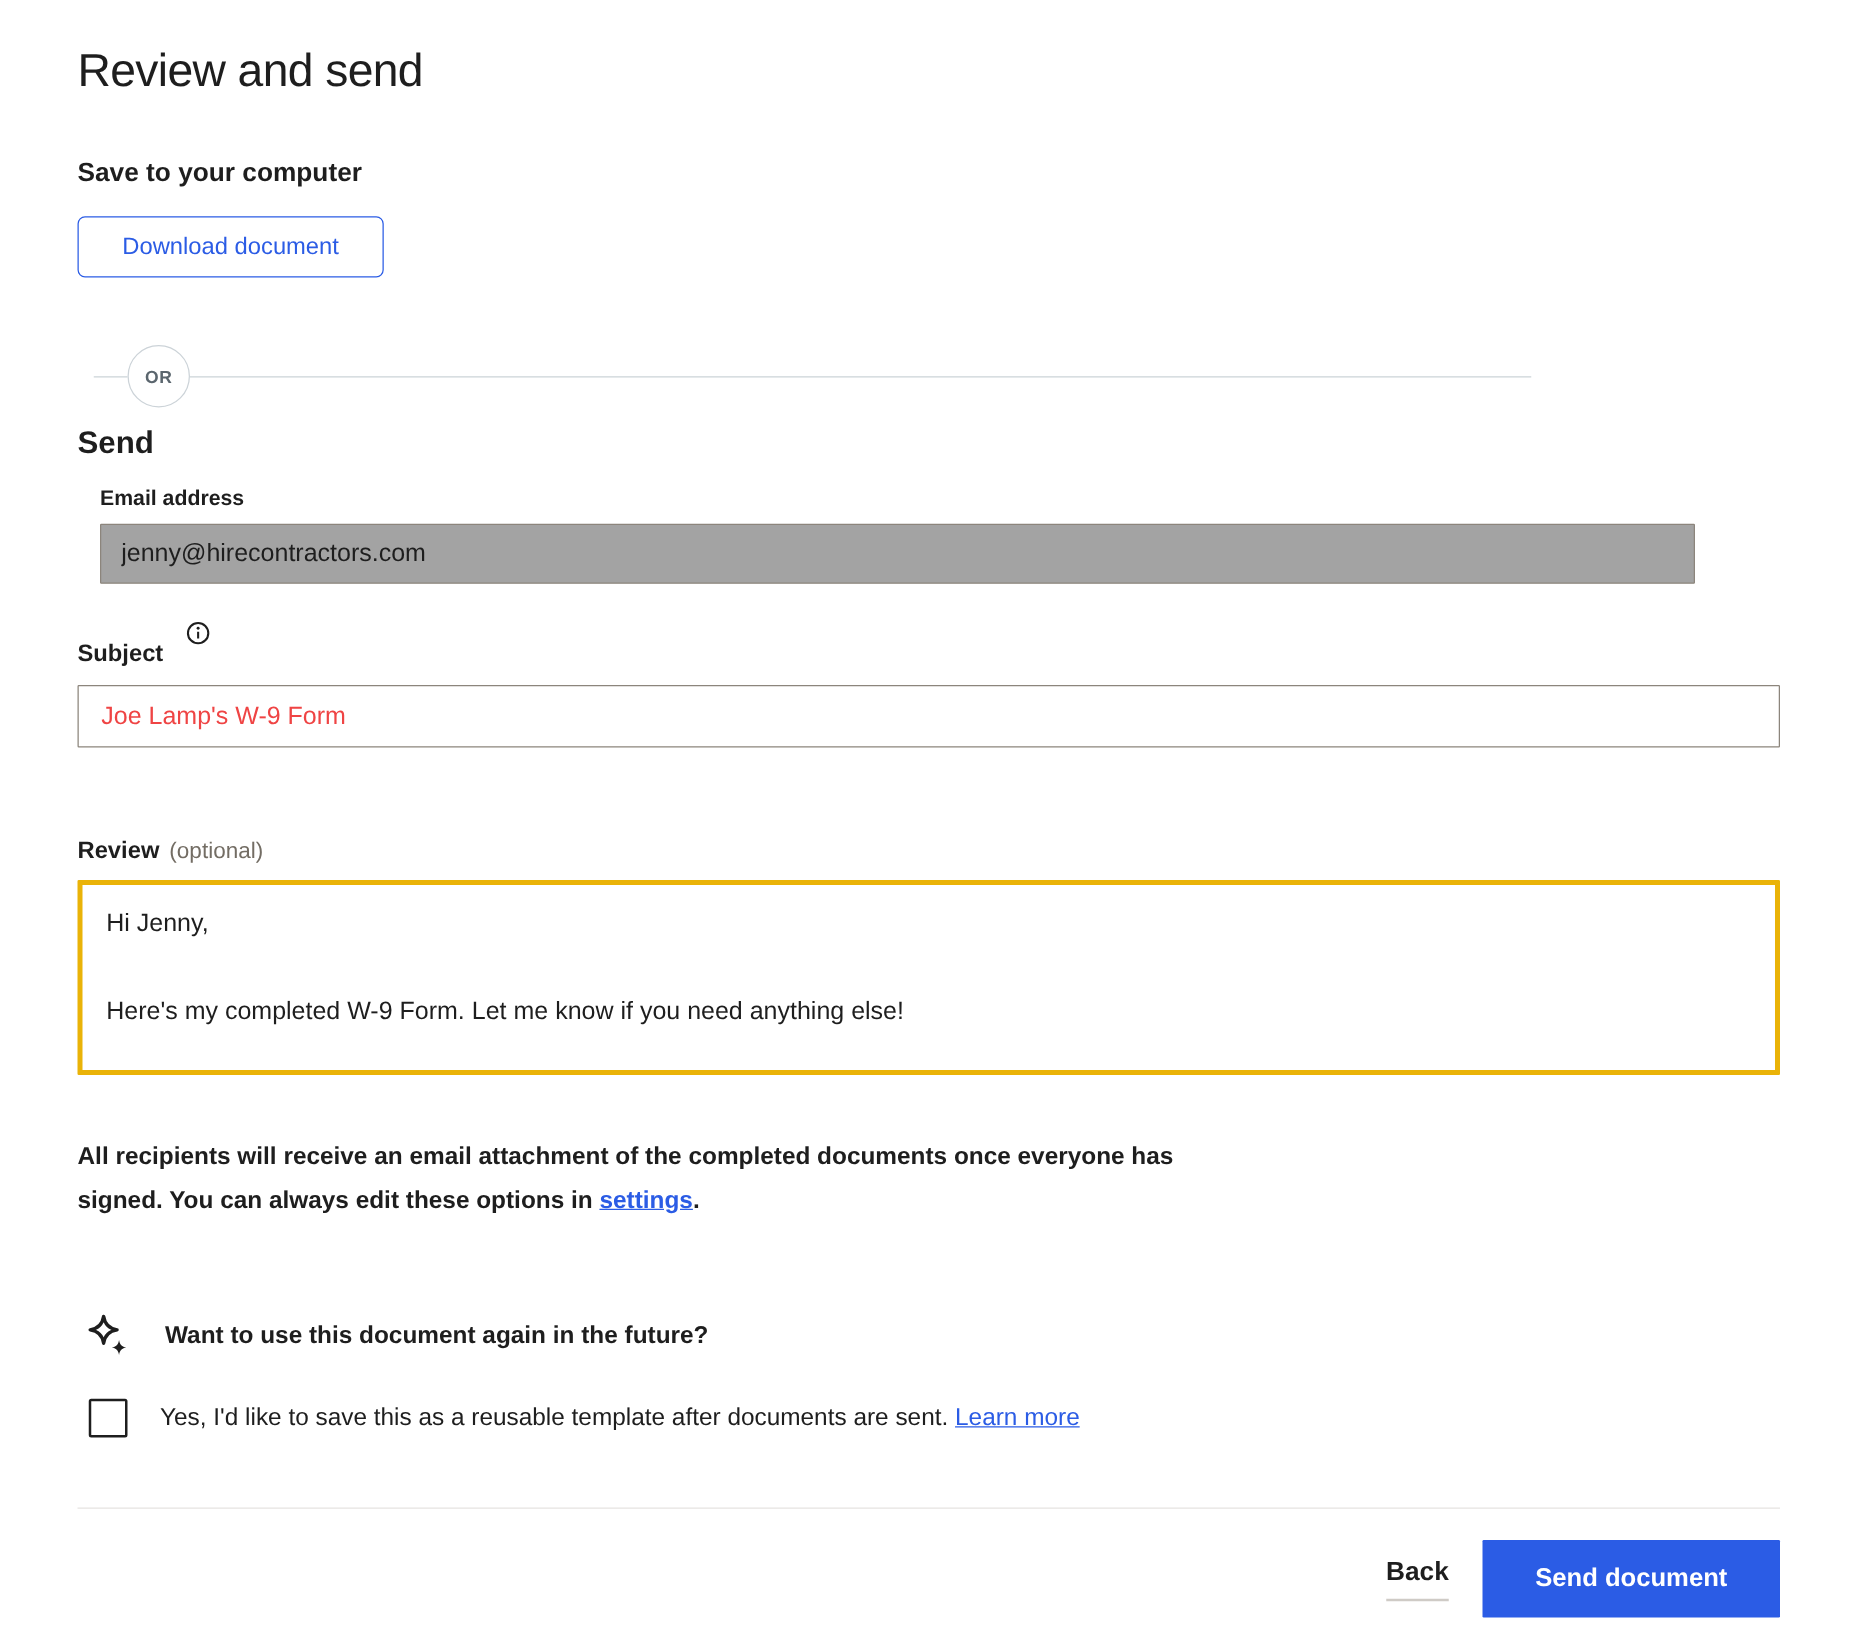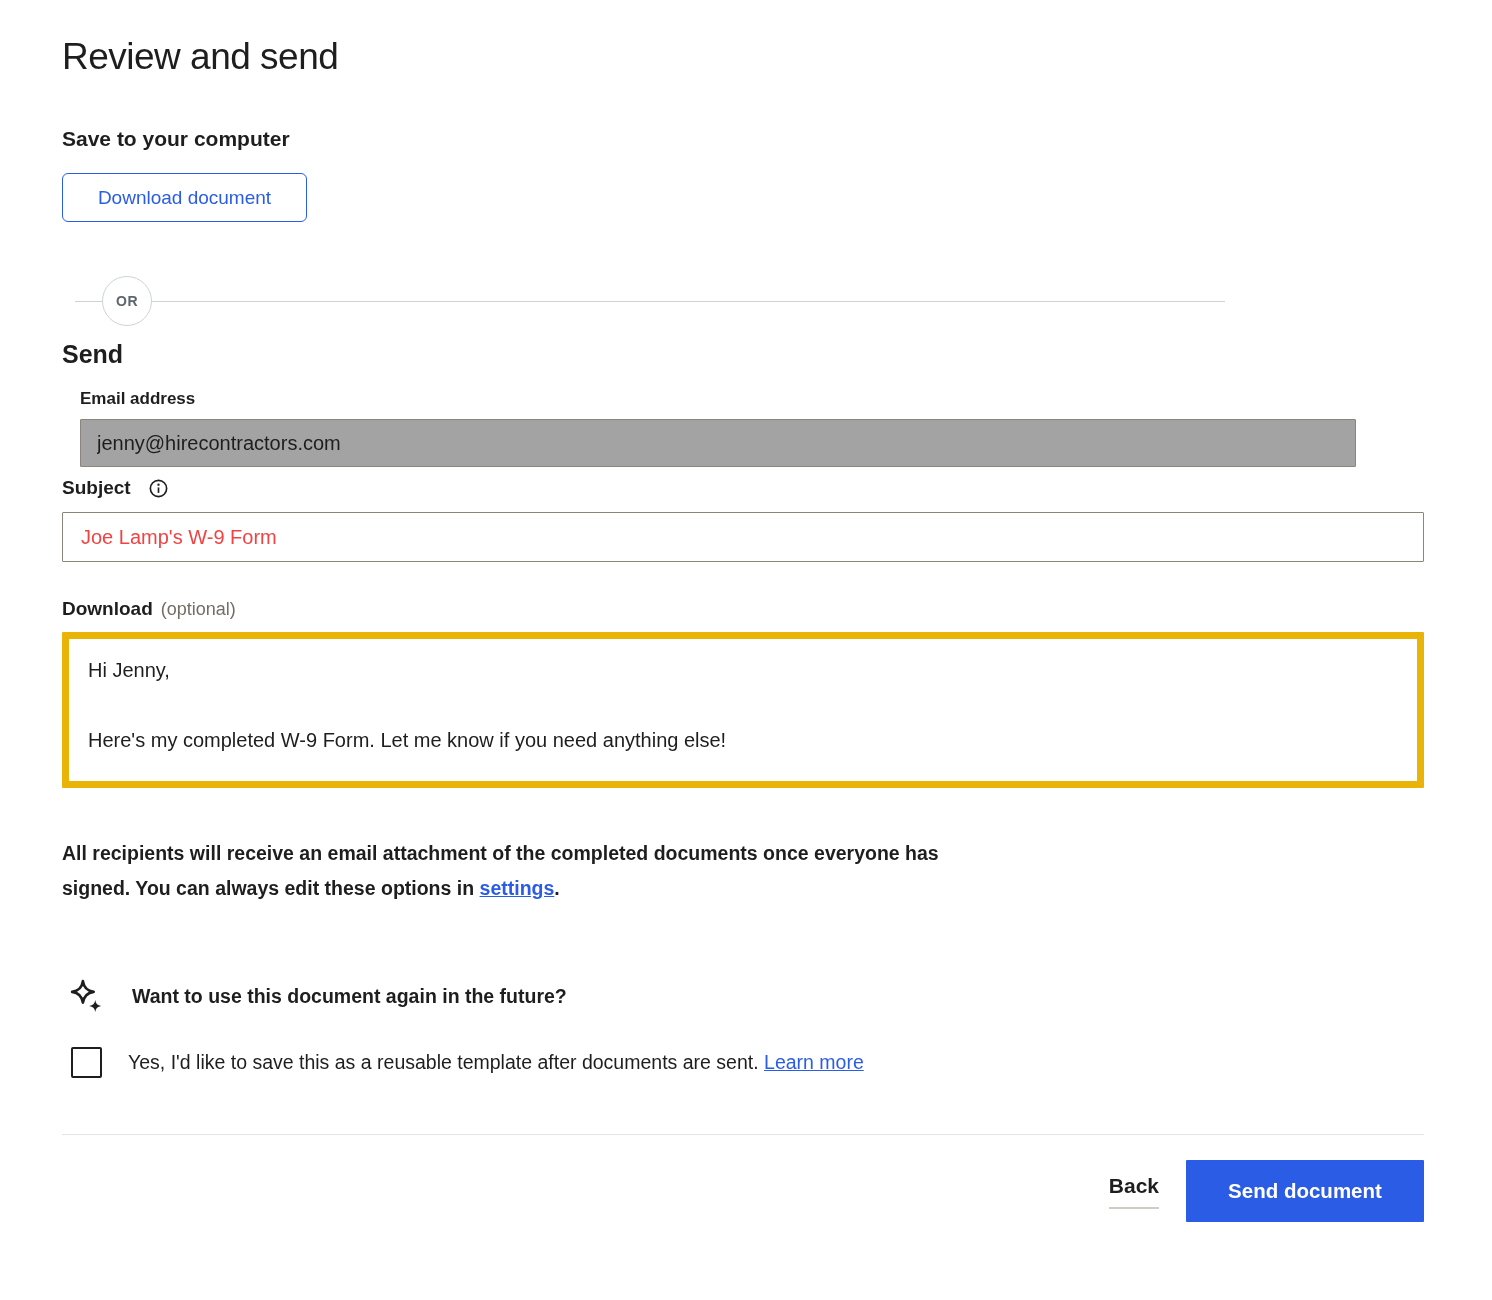--- a/index.html
+++ b/index.html
@@ -59,37 +59,37 @@
   .add-cc {
     margin-left: 16px; margin-top: 32px;
     display: inline-flex; align-items: center; gap: 11px;
     padding-bottom: 7px; border-bottom: 1px solid #d2cec9;
     cursor: pointer; background: none; border-top: none; border-left: none; border-right: none;
     font-family: inherit;
   }
   .add-cc-label { font-size: 19px; font-weight: 700; color: #1e1e1e; }
 
   .subject-row { margin-top: 10px; display: flex; align-items: center; gap: 17px; }
-  .subject-label, .message-label { font-size: 19px; font-weight: 700; }
+  .subject-label, .message-label { font-size: 19px; font-weight: 700; margin-top: 36px; }
   .info-icon { display: inline-flex; cursor: pointer; }
 
   .wide-input {
     display: block; margin-top: 13px;
     height: 50px; width: 1362px;
     border: 1px solid #8c857c; border-radius: 1px;
     padding: 0 18px; font-size: 20px; color: #ef4444;
     font-family: inherit; background: #fff; outline: none;
   }
 
   .message-row { margin-top: 36px; display: flex; align-items: baseline; gap: 8px; }
   .optional-hint { font-size: 18px; color: #736d64; font-weight: 400; }
   .message-textarea {
     display: block; margin-top: 12px;
     width: 1362px; height: 156px;
-    border: 7px solid #eab308; border-radius: 1px;
+    border: 4px solid #eab308; border-radius: 1px;
     padding: 14px 19px; font-size: 20px; line-height: 35px; color: #1e1e1e;
     font-family: inherit; background: #fff; outline: none; resize: none;
   }
 
   .notice {
     margin-top: 48px; max-width: 920px;
     font-size: 19.5px; line-height: 35px; color: #1e1e1e; font-weight: bold;
   }
   .inline-link { color: #2b5ce5; text-decoration: underline; cursor: pointer; }
 
@@ -155,21 +155,21 @@
       <svg width="21" height="21" viewBox="0 0 24 24" fill="none">
         <circle cx="12" cy="12" r="9.3" stroke="#1e1e1e" stroke-width="1.9"></circle>
         <circle cx="12" cy="7.6" r="1.35" fill="#1e1e1e"></circle>
         <path d="M12 10.8 V17" stroke="#1e1e1e" stroke-width="1.9"></path>
       </svg>
     </span>
   </div>
   <input class="wide-input" type="text" value="Joe Lamp's W-9 Form" style="">
 
   <div class="message-row">
-    <label class="message-label">Download</label>
+    <label class="message-label">Review</label>
     <span class="optional-hint">(optional)</span>
   </div>
   <textarea class="message-textarea" style="">Hi Jenny,
 
 Here's my completed W-9 Form. Let me know if you need anything else!</textarea>
 
   <p class="notice"><span>All recipients will receive an email attachment of the completed documents once everyone has signed. You can always edit these options in </span><a class="inline-link">settings</a><span>.</span></p>
 
   <div class="template-q-row">
     <span class="sparkle-icon">

